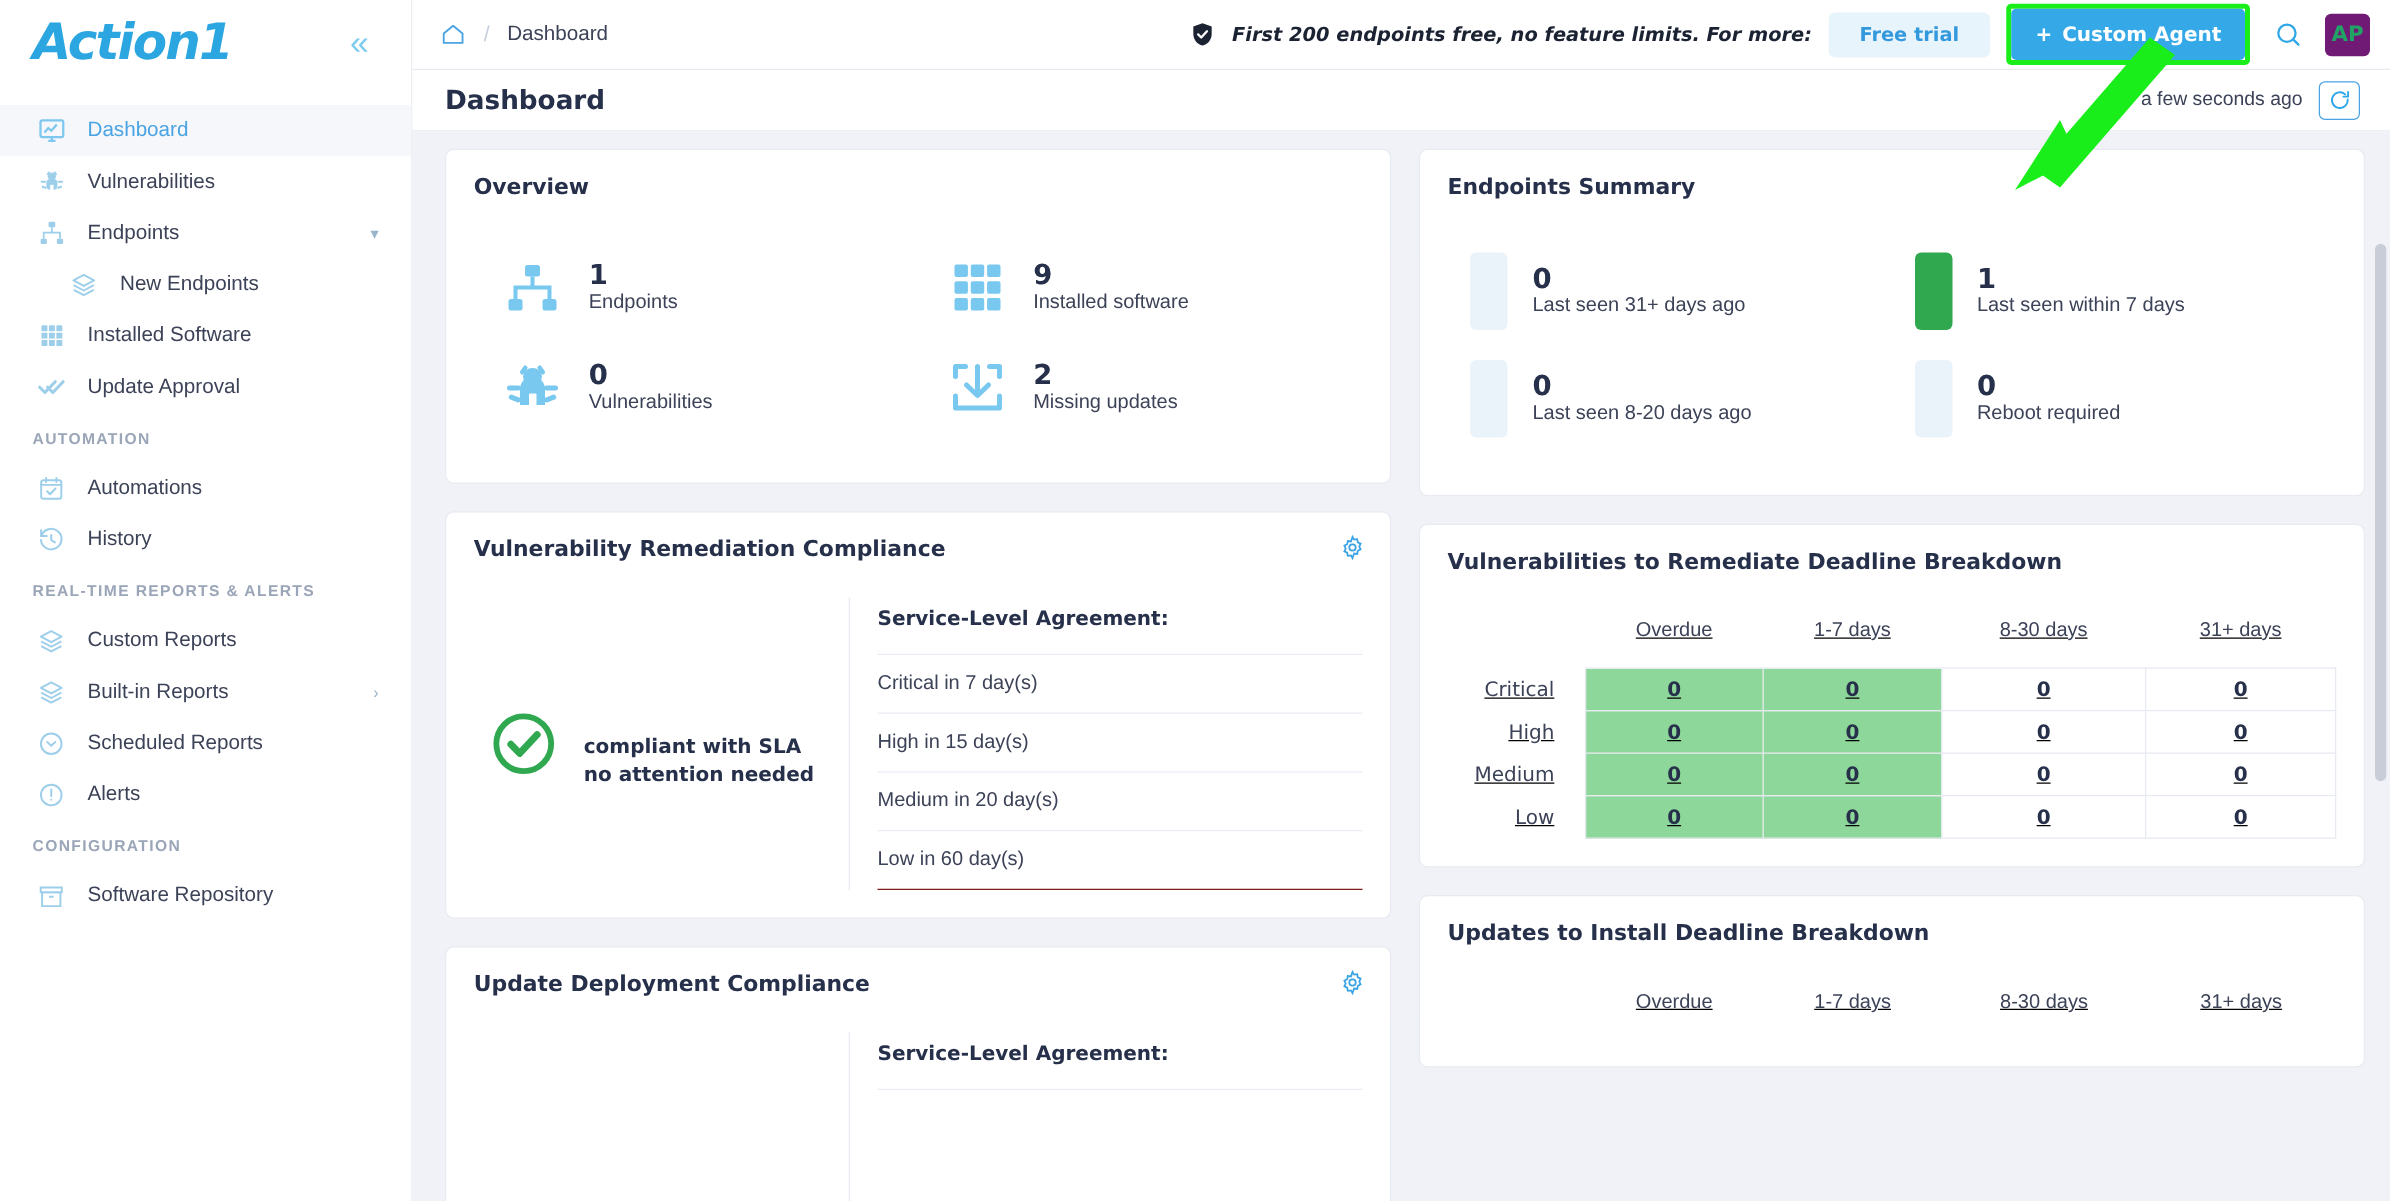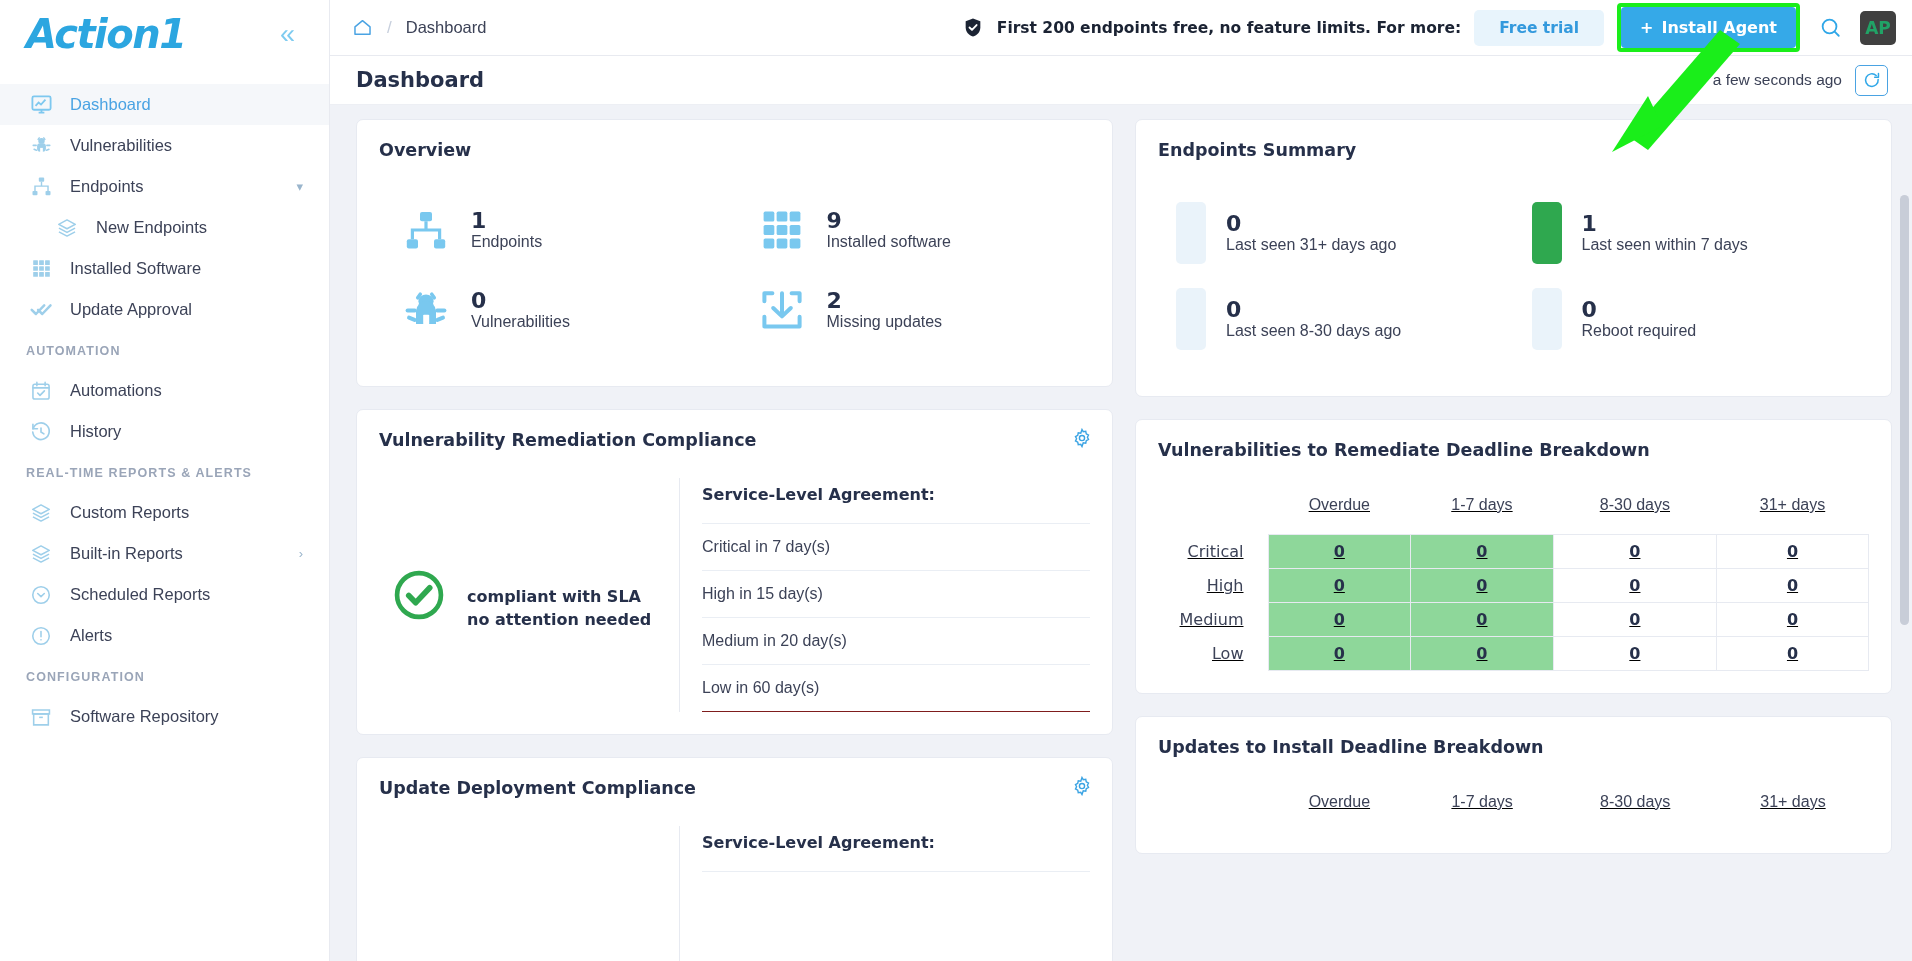--- a/index.html
+++ b/index.html
@@ -62,41 +62,42 @@
   }
   .crumb { display: flex; align-items: center; gap: 14px; }
   .crumb-sep { color: #c7cfdd; font-size: 17px; }
   .crumb-text { color: #3c4257; font-size: 16.5px; }
   .promo {
     margin-left: auto; display: flex; align-items: center; gap: 13px;
   }
   .promo-text {
     font-size: 15.5px; font-weight: 700; color: #1b2333;
     font-family: "DejaVu Sans", sans-serif;
+    font-style: italic;
   }
   .btn-trial {
     background: #e8f4fc; color: #3399dd; border: none; border-radius: 5px;
     font-size: 15.5px; font-weight: 700; padding: 9px 25px; cursor: pointer;
     font-family: "DejaVu Sans", sans-serif;
   }
   .install-wrap {
     border: 4px solid #1aee1a; border-radius: 4px; padding: 0; line-height: 0;
   }
   .btn-install {
     background: #35a9e8; color: #ffffff; border: none; border-radius: 4px;
     font-size: 16px; font-weight: 700; padding: 11px 19px; cursor: pointer;
     display: flex; align-items: center; gap: 8px;
     font-family: "DejaVu Sans", sans-serif;
   }
   .icon-btn {
     width: 34px; height: 34px; display: flex; align-items: center;
     justify-content: center; cursor: pointer;
   }
   .avatar {
-    width: 36px; height: 34px; border-radius: 5px; background: #404040;
+    width: 36px; height: 34px; border-radius: 5px; background: #701a75;
     color: #21a366; font-weight: 800; font-size: 17px;
     display: flex; align-items: center; justify-content: center; cursor: pointer;
     font-family: "DejaVu Sans", sans-serif;
   }
 
   
   .page-head {
     height: 49px; background: #fff; display: flex; align-items: center;
     padding: 0 24px 0 26px; border-bottom: 1px solid #edeff4; flex-shrink: 0;
   }
@@ -396,21 +397,21 @@
           <svg width="22" height="23" viewBox="0 0 24 24" fill="#1b2333">
             <path d="M12 2.2l8 3v6.4c0 5-3.4 9-8 10.2-4.6-1.2-8-5.2-8-10.2V5.2z"></path>
             <path d="M8.2 12l2.7 2.7 5-5.4" fill="none" stroke="#fff" stroke-width="2" stroke-linecap="round" stroke-linejoin="round"></path>
           </svg>
         </span>
         <span class="promo-text">First 200 endpoints free, no feature limits. For more:</span>
         <button class="btn-trial">Free trial</button>
         <span class="install-wrap">
           <button class="btn-install">
             <span>+</span>
-            <span>Install Agent</span>
+            <span>Custom Agent</span>
           </button>
         </span>
         <span class="icon-btn">
           <svg width="23" height="23" viewBox="0 0 24 24" fill="none" stroke="#2fa7e8" stroke-width="1.9" stroke-linecap="round">
             <circle cx="11" cy="11" r="7.2"></circle>
               <path d="M16.6 16.6l4 4"></path>
           </svg>
         </span>
         <span class="avatar">AP</span>
       </div>
@@ -577,21 +578,21 @@
                 <span>
                   <span class="es-num">1</span><br>
                   <span class="es-lbl">Last seen within 7 days</span>
                 </span>
               </div>
 
               <div class="es-item">
                 <span class="es-bar" style="background:#eaf3fa"></span>
                 <span>
                   <span class="es-num">0</span><br>
-                  <span class="es-lbl">Last seen 8-30 days ago</span>
+                  <span class="es-lbl">Last seen 8-20 days ago</span>
                 </span>
               </div>
 
               <div class="es-item">
                 <span class="es-bar" style="background:#eaf3fa"></span>
                 <span>
                   <span class="es-num">0</span><br>
                   <span class="es-lbl">Reboot required</span>
                 </span>
               </div>

